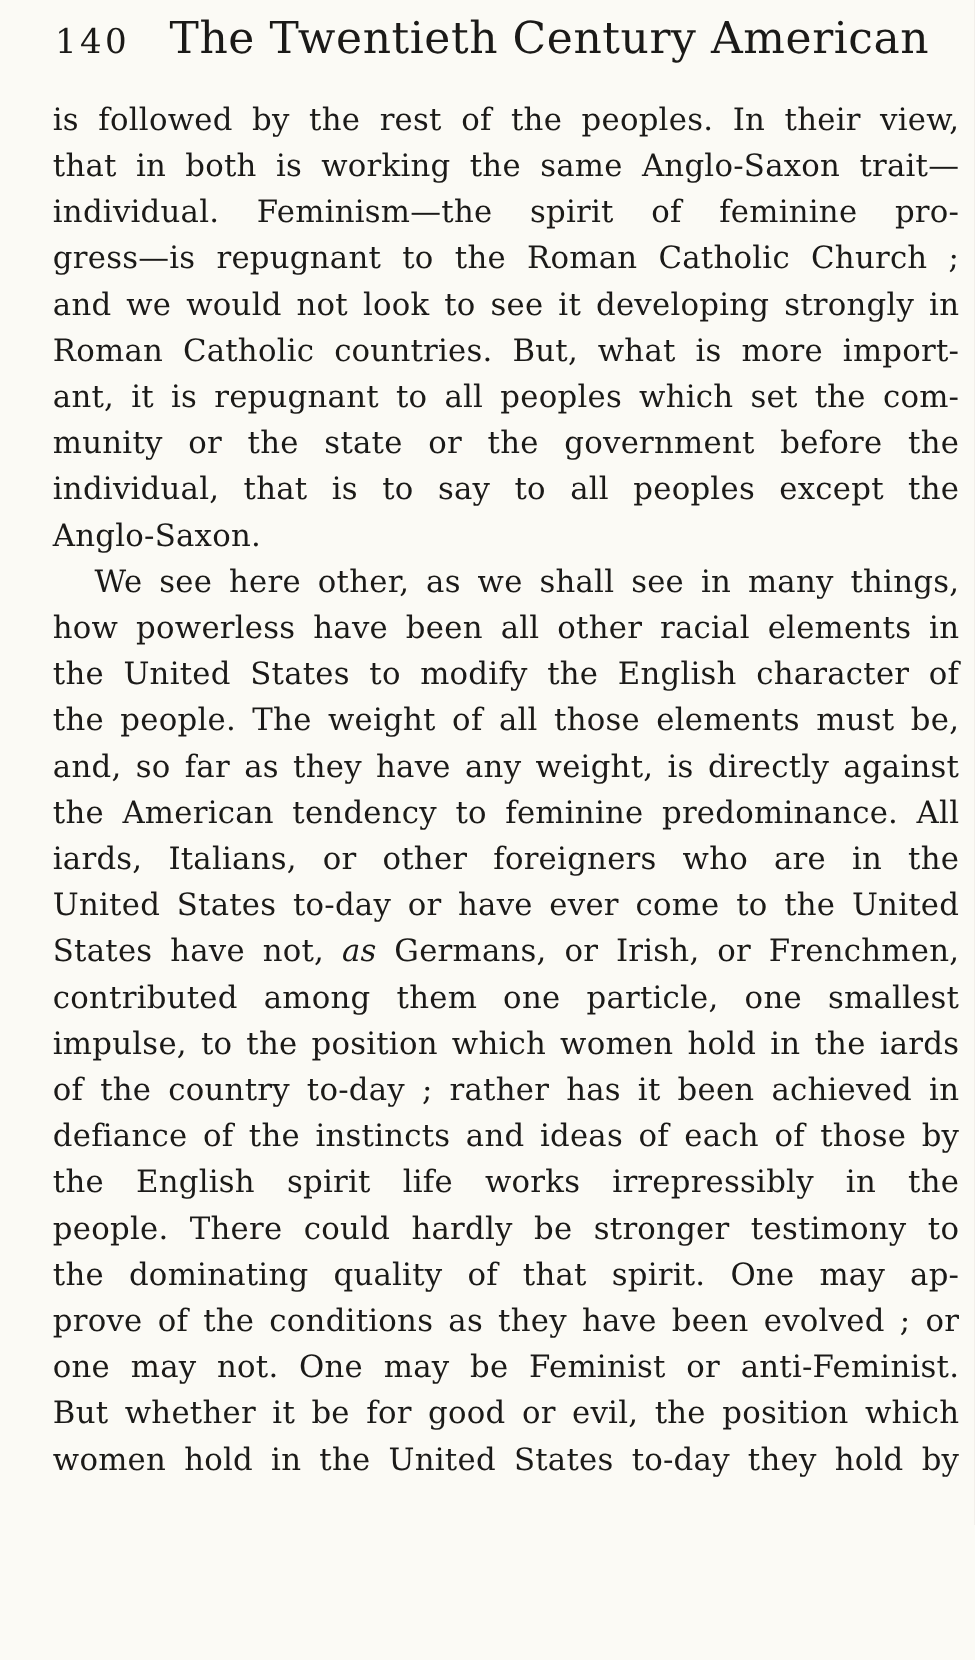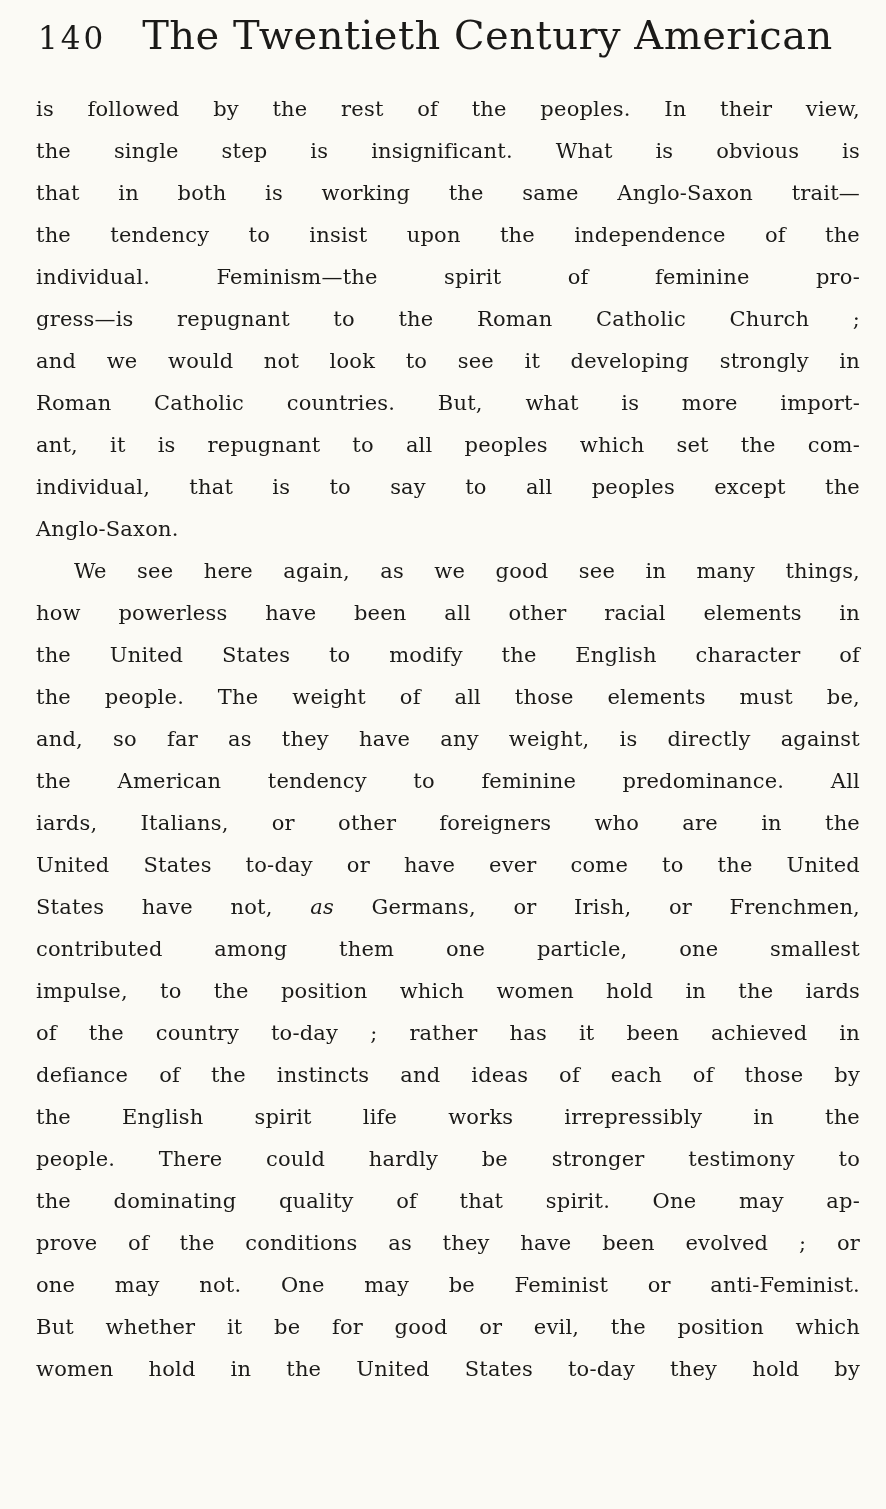--- a/index.html
+++ b/index.html
@@ -7,21 +7,21 @@
     padding: 0;
     background: #e9e7e0;
   }
   .page {
     position: relative;
     width: 886px;
     height: 1509px;
     margin: 0 auto;
     background: #fbfaf5;
     box-sizing: border-box;
-    padding: 8px 30px 0 36px;
+    padding: 8px 30px 0 48px;
     font-family: "DejaVu Serif", "Liberation Serif", serif;
     color: #1b1a18;
     overflow: hidden;
   }
   .running-head {
     display: flex;
     align-items: baseline;
     gap: 36px;
     margin: 4px 0 30px 2px;
     white-space: nowrap;
@@ -35,21 +35,21 @@
     font-size: 40px;
     letter-spacing: 0.5px;
   }
   .page-body {
     width: 824px;
   }
   .paragraph {
     margin: 0;
   }
   .line {
-    font-size: 21px;
+    font-size: 28px;
     line-height: 42px;
     height: 42px;
     text-align: justify;
     text-align-last: justify;
     letter-spacing: 0.2px;
     white-space: nowrap;
   }
   .line.justified {
     white-space: normal;
   }
@@ -67,33 +67,32 @@
 <body>
 
 <div class="page">
   <div class="running-head">
     <span class="page-num">140</span>
     <span class="running-title">The Twentieth Century American</span>
   </div>
   <div class="page-body">
       <div class="paragraph">
         <div class="line justified">is followed by the rest of the peoples.  In their view,</div>
-        <div class="line justified">the single step is insignificant.  What is obvious is</div>
         <div class="line justified">that in both is working the same Anglo-Saxon trait—</div>
-        <div class="line justified">the tendency to insist upon the independence of the</div>
         <div class="line justified">individual.  Feminism—the spirit of feminine pro-</div>
         <div class="line justified">gress—is repugnant to the Roman Catholic Church ;</div>
         <div class="line justified">and we would not look to see it developing strongly in</div>
         <div class="line justified">Roman Catholic countries.  But, what is more import-</div>
         <div class="line justified">ant, it is repugnant to all peoples which set the com-</div>
+        <div class="line justified">munity or the state or the government before the</div>
         <div class="line justified">individual, that is to say to all peoples except the</div>
         <div class="line justified noflush">Anglo-Saxon.</div>
       </div>
       <div class="paragraph">
-        <div class="line justified indent">We see here again, as we good see in many things,</div>
+        <div class="line justified indent">We see here other, as we shall see in many things,</div>
         <div class="line justified">how powerless have been all other racial elements in</div>
         <div class="line justified">the United States to modify the English character of</div>
         <div class="line justified">the people.  The weight of all those elements must be,</div>
         <div class="line justified">and, so far as they have any weight, is directly against</div>
         <div class="line justified">the American tendency to feminine predominance.  All</div>
         <div class="line justified">iards, Italians, or other foreigners who are in the</div>
         <div class="line justified">United States to-day or have ever come to the United</div>
         <div class="line justified">States have not, <i>as</i> Germans, or Irish, or  Frenchmen,</div>
         <div class="line justified">contributed among them one particle, one smallest</div>
         <div class="line justified">impulse, to the position which women hold in the iards</div>

